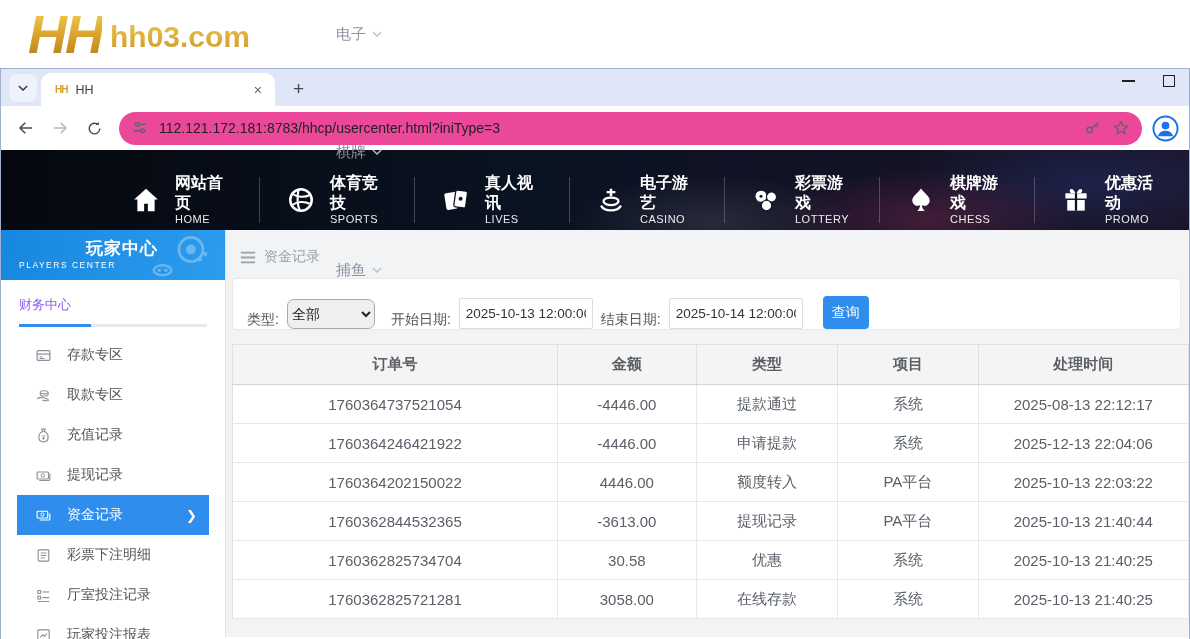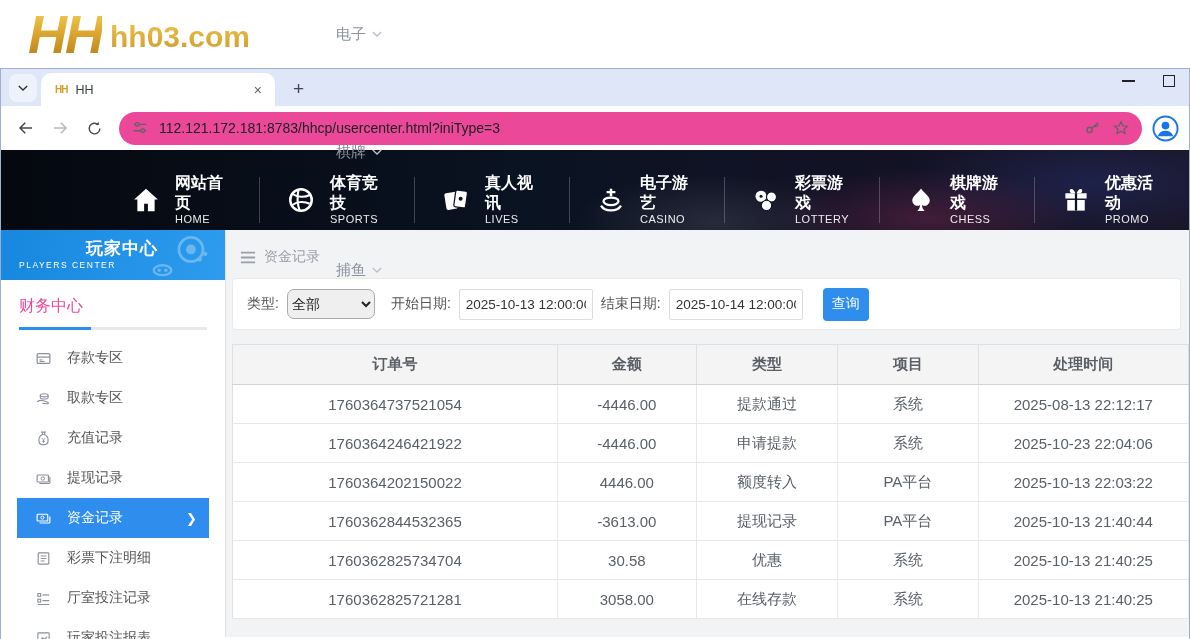--- a/index.html
+++ b/index.html
@@ -58,37 +58,37 @@
   .site-nav-en { font-size:11px; color:rgba(255,255,255,.92); letter-spacing:.5px; line-height:1.2; }
 
   
   .content { display:flex; height:407px; background:#f2f3f5; }
   .sidebar { width:225px; background:#fff; border-right:1px solid #e2e2e2; flex:none; }
   .sb-banner { height:50px; background:linear-gradient(100deg,#1787df 0%,#2d9cee 100%);
     color:#fff; padding:7px 0 0 18px; position:relative; overflow:hidden; }
   .sb-banner-zh { font-size:17px; font-weight:bold; letter-spacing:1px;text-align:center; }
   .sb-banner-en { font-size:8.5px; letter-spacing:1.5px; }
   .sb-pad { position:absolute; right:10px; top:4px; width:70px; height:44px; color:#fff; opacity:.30; }
-  .sb-section { padding:16px 18px 0; font-size:16px; color:#ec4899; }
+  .sb-section { padding:16px 18px 0; font-size:13px; color:#8b5cf6; }
   .sb-underline { margin:10px 18px 0; height:3px; background:#e9e9e9; position:relative; }
   .sb-underline::before { content:""; position:absolute; left:0; top:0; width:72px; height:3px; background:#2e8ded; }
   .sb-menu { margin-top:8px; }
   .sb-item { height:40px; display:flex; align-items:center; gap:15px; padding-left:34px;
     font-size:14px; color:#555; cursor:pointer; }
   .sb-item .sb-icon { width:17px; height:17px; color:#8a8f99; flex:none; }
   .sb-item .sb-chev { display:none; }
   .sb-item.selected { background:#2e8ded; color:#fff; margin:0 16px; padding-left:18px; position:relative; }
   .sb-item.selected .sb-icon { color:#fff; }
   .sb-item.selected .sb-chev { display:block; position:absolute; right:12px; font-size:13px; color:#fff; }
 
   .main { flex:1; min-width:0; }
   .breadcrumb { display:flex; align-items:center; gap:8px; padding:18px 0 0 14px; color:#9a9fa8; font-size:14px; }
   .bc-icon { width:16px; height:13px; color:#9a9fa8; }
   .filter-card { margin:12px 8px 0 6px; height:52px; background:#fff; border:1px solid #e9e9e9;
-    border-radius:4px; display:flex; align-items:center; padding:0 14px; gap:8px; }
+    border-radius:4px; display:flex; align-items:flex-end; padding:0 14px; gap:8px; }
   .f-label { font-size:14px; color:#555; }
   .type-select { width:88px; height:30px; font-size:14px; color:#222; border:1px solid #aaa; border-radius:7px;
     margin-right:8px; font-family:inherit; }
   .date-input { width:134px; height:31px; border:1px solid #ddd; border-radius:2px; font-size:13.5px; color:#333;
     padding:0 6px; font-family:inherit; }
   .search-btn { width:46px; height:33px; background:#2e8ded; color:#fff; border:none; border-radius:4px;
     font-size:14px; margin-left:12px; cursor:pointer; font-family:inherit; }
 
   .records-table { margin:14px 0 0 6px; width:calc(100% - 6px); border-collapse:collapse; background:#701a75;
     table-layout:fixed; }
@@ -503,21 +503,21 @@
               <td>-4446.00</td>
               <td>提款通过</td>
               <td>系统</td>
               <td>2025-08-13 22:12:17</td>
             </tr>
             <tr>
               <td>1760364246421922</td>
               <td>-4446.00</td>
               <td>申请提款</td>
               <td>系统</td>
-              <td>2025-10-23 22:04:06</td>
+              <td>2025-12-13 22:04:06</td>
             </tr>
             <tr>
               <td>1760364202150022</td>
               <td>4446.00</td>
               <td>额度转入</td>
               <td>PA平台</td>
               <td>2025-10-13 22:03:22</td>
             </tr>
             <tr>
               <td>1760362844532365</td>

